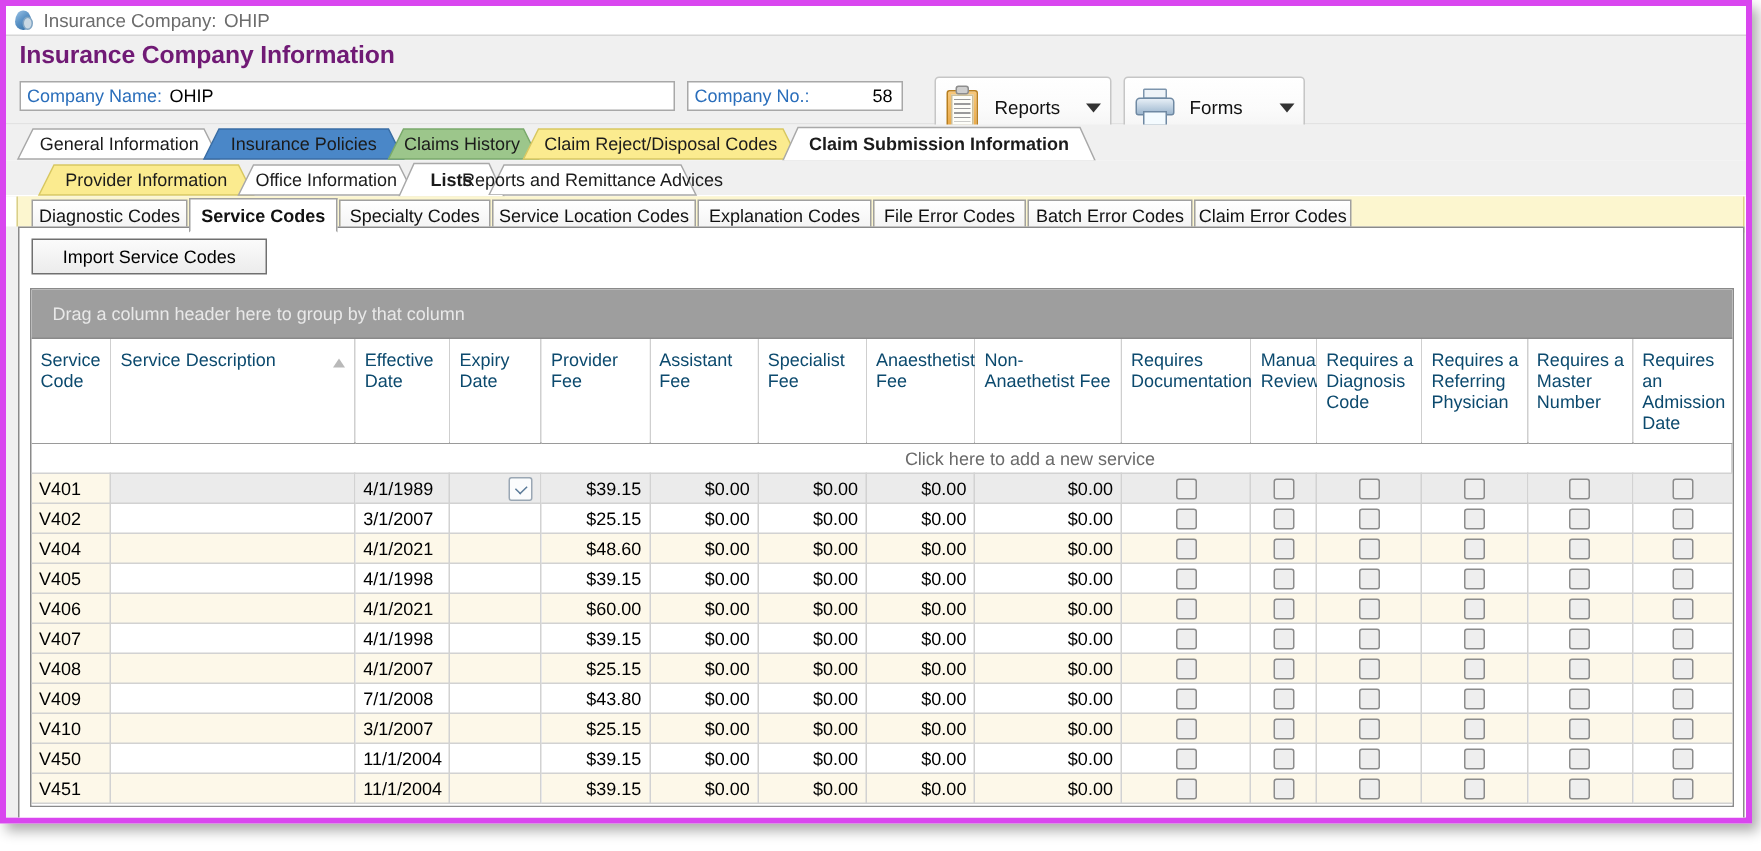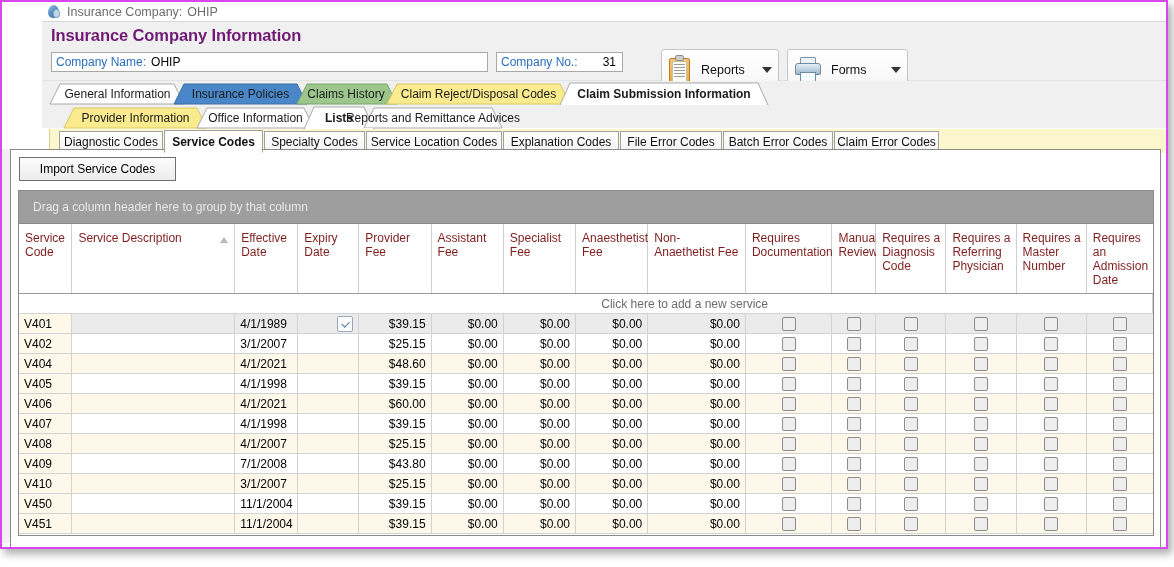--- a/index.html
+++ b/index.html
@@ -13,25 +13,24 @@
     color: #000;
     overflow: hidden;
   }
 
   
   .window {
     position: absolute;
     left: 0; top: 0;
     width: 1168px; height: 549px;
     background: #ffffff;
-    border: 2px solid #d946ef;
+    border: 4px solid #d946ef;
     box-shadow: 4px 5px 8px rgba(0,0,0,0.32);
     box-sizing: border-box;
     overflow: hidden;
-    padding-left: 40px;
   }
 
   
   .titlebar {
     height: 20px;
     background: #ffffff;
     display: flex;
     align-items: center;
     padding-left: 4px;
     border-bottom: 1px solid #d6d6d6;
@@ -90,21 +89,21 @@
     background: #fff;
     border: 1px solid #a8a8a8;
     box-sizing: border-box;
     display: flex;
     align-items: center;
     padding-left: 4px;
   }
   .field-company-no {
     position: absolute;
     left: 454px; top: 30px;
-    width: 127px; height: 20px;
+    width: 144px; height: 20px;
     background: #fff;
     border: 1px solid #a8a8a8;
     box-sizing: border-box;
     display: flex;
     align-items: center;
     padding: 0 6px 0 4px;
   }
   .fld-label { color: #2a6ebb; font-size: 12px; white-space: nowrap; }
   .fld-value { color: #000; font-size: 12px; margin-left: 5px; }
   .fld-value.num { margin-left: auto; }
@@ -318,21 +317,21 @@
   table.svcgrid th {
     background: #ffffff;
     border-right: 1px solid #cfcfcf;
     border-bottom: 1px solid #9a9a9a;
     font-weight: normal;
     text-align: left;
     vertical-align: top;
     padding: 7px 5px 6px 6px;
     height: 54px;
     box-sizing: border-box;
-    color: #7f1d1d;
+    color: #0c4a6e;
     position: relative;
     line-height: 14px;
   }
   table.svcgrid th .sortmark {
     position: absolute;
     right: 6px; top: 13px;
     width: 0; height: 0;
     border-left: 4px solid transparent;
     border-right: 4px solid transparent;
     border-bottom: 6px solid #b9b9b9;
@@ -430,21 +429,21 @@
   <div class="header-band">
     <div class="page-title">Insurance Company Information</div>
 
     <div class="field-company-name">
       <span class="fld-label">Company Name:</span>
       <span class="fld-value">OHIP</span>
     </div>
 
     <div class="field-company-no">
       <span class="fld-label">Company No.:</span>
-      <span class="fld-value num">31</span>
+      <span class="fld-value num">58</span>
     </div>
 
     <div class="tool-btn reports">
       <div class="ico-clipboard">
         <div class="cb-body"></div>
           <div class="cb-paper"></div>
           <div class="cb-lines"></div>
           <div class="cb-clip"></div>
       </div>
       <span class="btn-label">Reports</span>

